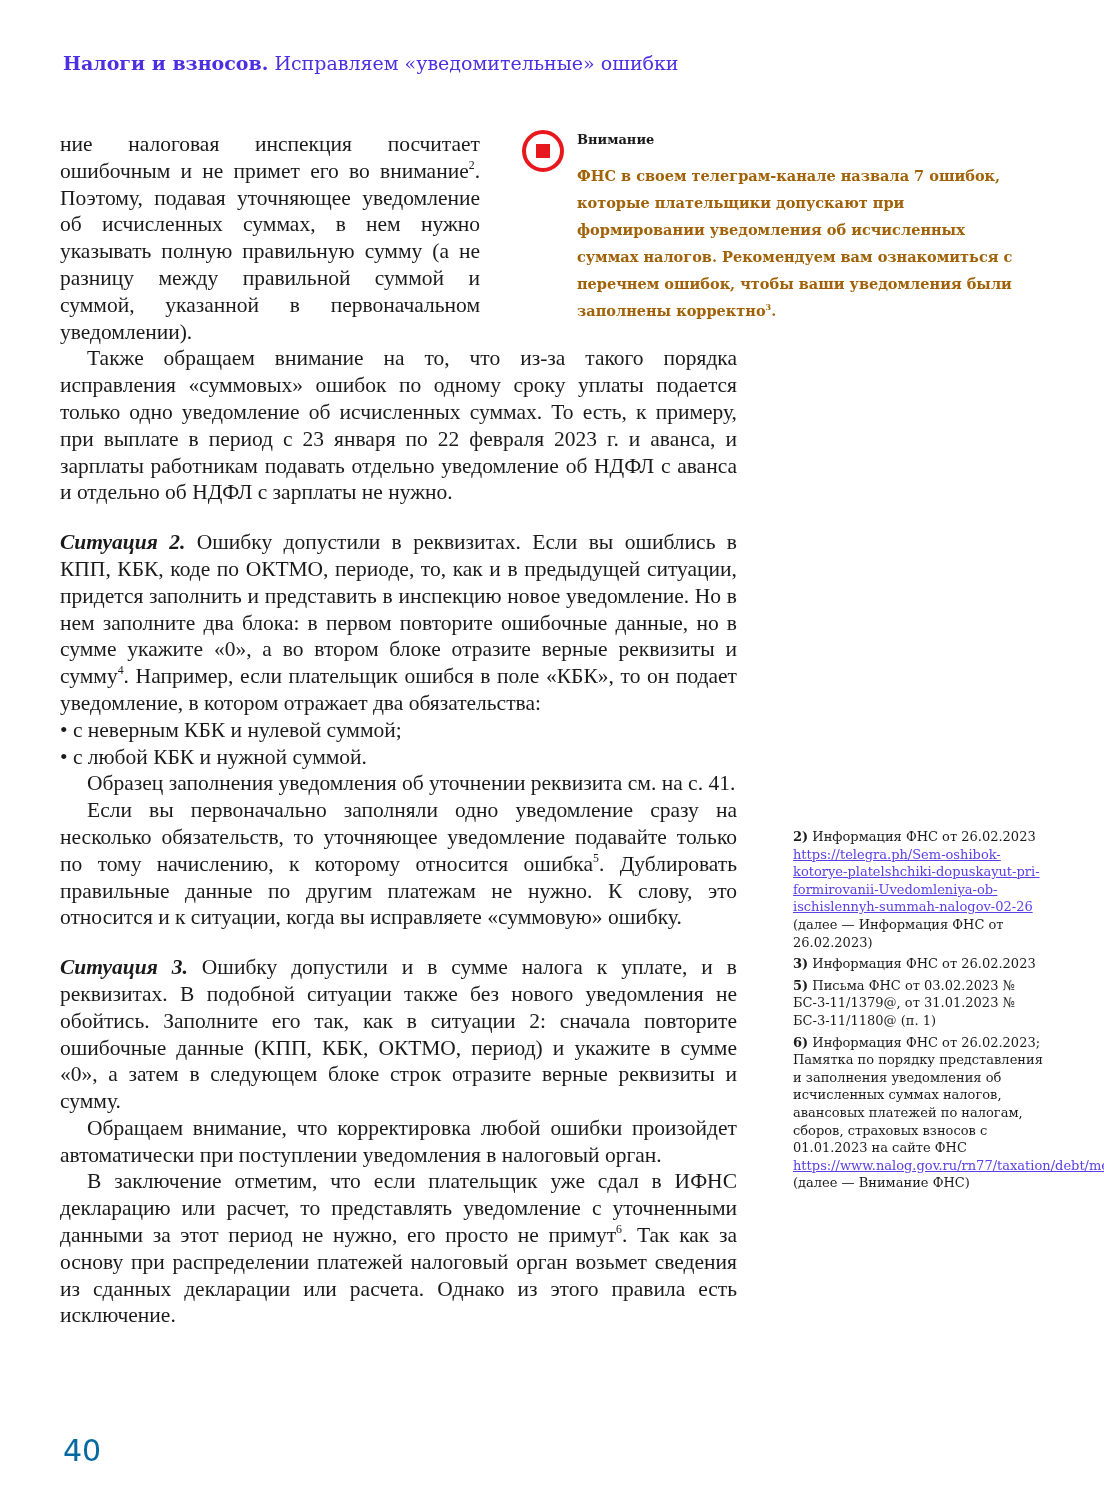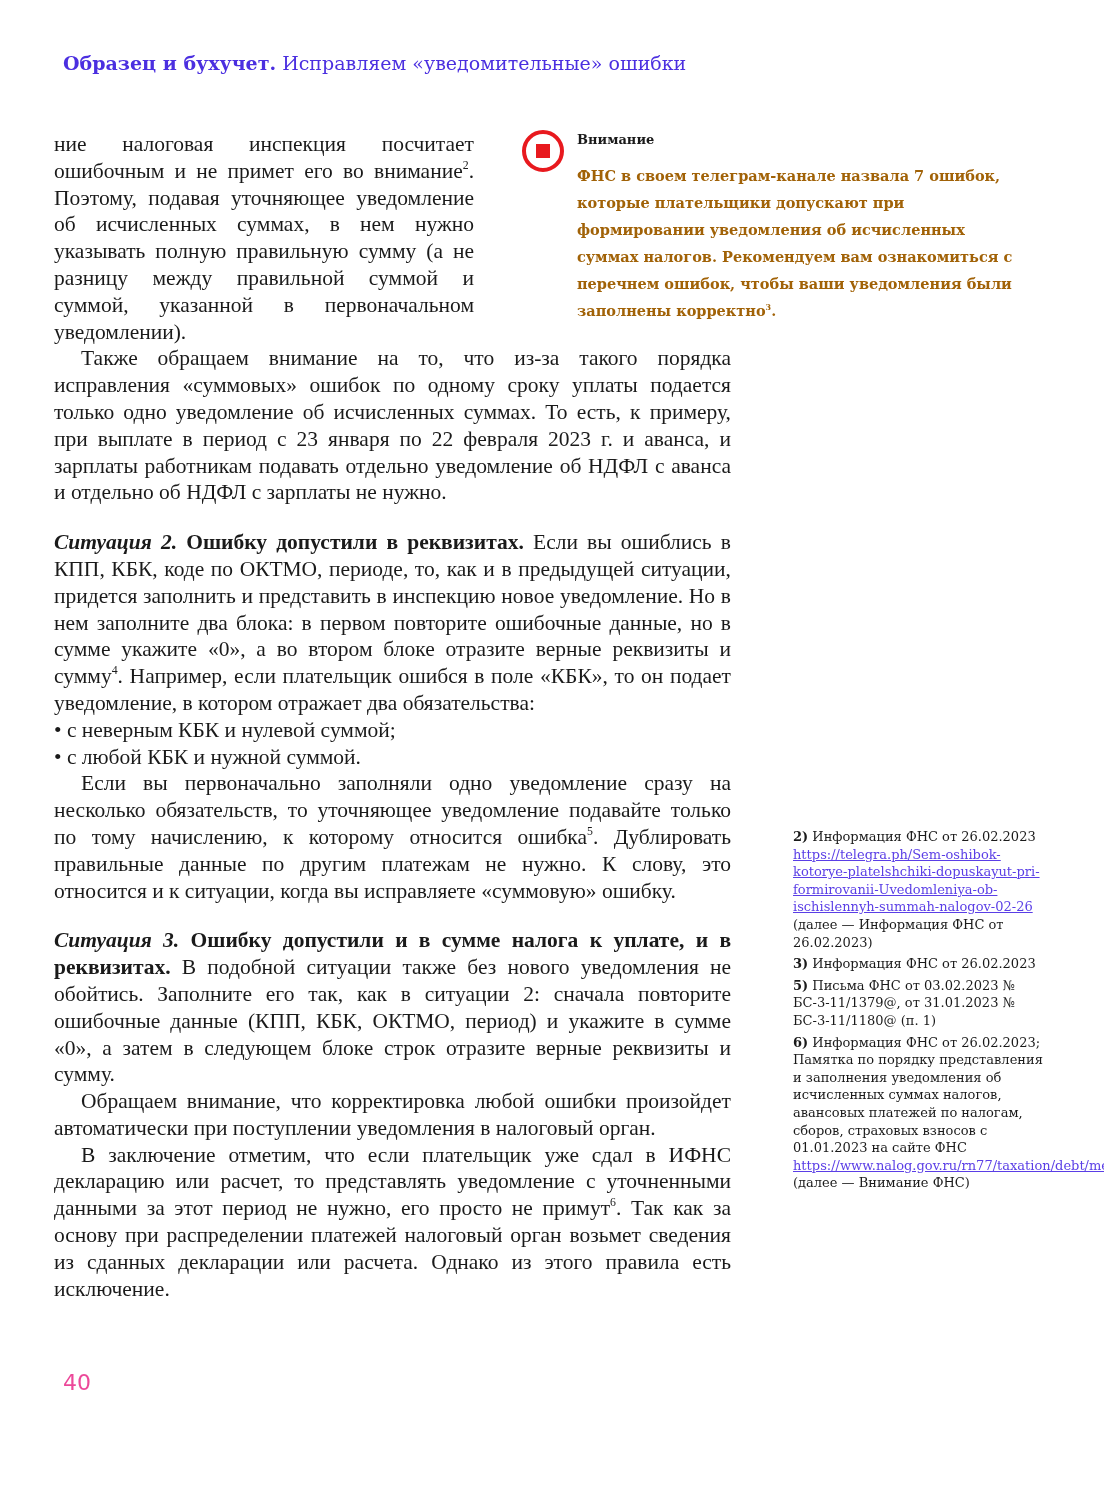--- a/index.html
+++ b/index.html
@@ -1,54 +1,55 @@
 <!DOCTYPE html>
 <html><head>
 <meta charset="utf-8">
 <style>
   html, body { margin: 0; padding: 0; background: #ffffff; }
   body { width: 1104px; height: 1500px; position: relative; overflow: hidden; color: #1a1a1a; }
   .running-head { position: absolute; left: 63px; top: 52px; font-family: "DejaVu Serif", serif; font-size: 19px; color: #4b2fe0; white-space: nowrap; }
   .running-head .rh-bold { font-weight: bold; }
-  .col-main { position: absolute; left: 54px; top: 131px; width: 677px; font-family: "Liberation Serif", serif; font-size: 21.5px; line-height: 26.8px; text-align: justify; }
+  .col-main { position: absolute; left: 60px; top: 131px; width: 677px; font-family: "Liberation Serif", serif; font-size: 21.5px; line-height: 26.8px; text-align: justify; }
   .col-main p { margin: 0; }
   .p-indent { text-indent: 27px; }
   .gap-before { margin-top: 23px !important; }
   .narrow { width: 420px; }
   .sit-label { font-weight: bold; font-style: italic; }
-  .sit-head { font-weight: bold; }
+  .sit-head { font-weight: normal; }
   sup { font-size: 0.55em; line-height: 0; vertical-align: 0.75em; }
   .bullet { padding-left: 16px; text-indent: -16px; text-align: left; }
   .attention { position: absolute; left: 522px; top: 128px; width: 500px; }
   .attn-icon { position: absolute; left: 0; top: 2px; width: 42px; height: 42px; box-sizing: border-box; border: 4px solid #e8191e; border-radius: 50%; }
   .attn-icon::after { content: ""; position: absolute; left: 10px; top: 10px; width: 14px; height: 14px; background: #e8191e; }
   .attn-title { position: absolute; left: 55px; top: 4px; font-family: "DejaVu Serif", serif; font-weight: bold; font-size: 13px; color: #1a1a1a; }
   .attn-body { position: absolute; left: 55px; top: 34px; width: 445px; font-family: "DejaVu Serif", serif; font-weight: bold; font-size: 14.5px; line-height: 27px; color: #a16207; }
   .footnotes { position: absolute; left: 793px; top: 828px; width: 250px; font-family: "DejaVu Serif", serif; font-size: 13px; line-height: 17.6px; color: #1a1a1a; }
   .fn { margin-bottom: 4px; }
   .fn-num { font-weight: bold; }
   .fn-link { color: #5a3ee6; text-decoration: underline; }
-  .page-number { position: absolute; left: 63px; top: 1370px; font-family: "DejaVu Sans", sans-serif; font-size: 22px; color: #ec4899; }
+  .page-number { position: absolute; left: 63px; top: 1433px; font-family: "DejaVu Sans", sans-serif; font-size: 30px; color: #0369a1; }
 </style>
 </head>
 <body>
 
 <div class="running-head">
-  <span class="rh-bold">Образец и бухучет.</span>
+  <span class="rh-bold">Налоги и взносов.</span>
   <span>Исправляем «уведомительные» ошибки</span>
 </div>
 
 <div class="col-main">
   <p class="narrow"><span>ние налоговая инспекция посчитает ошибочным и не примет его во внимание</span><sup>2</sup><span>. Поэтому, подавая уточняющее уведомление об исчисленных суммах, в нем нужно указывать полную правильную сумму (а не разницу между правильной суммой и суммой, указанной в первоначальном уведомлении).</span></p>
 
   <p class="p-indent">Также обращаем внимание на то, что из-за такого порядка исправления «суммовых» ошибок по одному сроку уплаты подается только одно уведомление об исчисленных суммах. То есть, к примеру, при выплате в период с 23 января по 22 февраля 2023 г. и аванса, и зарплаты работникам подавать отдельно уведомление об НДФЛ с аванса и отдельно об НДФЛ с зарплаты не нужно.</p>
 
   <p class="gap-before"><span class="sit-label">Ситуация 2.</span> <span class="sit-head">Ошибку допустили в реквизитах.</span> <span>Если вы ошиблись в КПП, КБК, коде по ОКТМО, периоде, то, как и в предыдущей ситуации, придется заполнить и представить в инспекцию новое уведомление. Но в нем заполните два блока: в первом повторите ошибочные данные, но в сумме укажите «0», а во втором блоке отразите верные реквизиты и сумму</span><sup>4</sup><span>. Например, если плательщик ошибся в поле «КБК», то он подает уведомление, в котором отражает два обязательства:</span></p>
   <p class="bullet">• <span>с неверным КБК и нулевой суммой;</span></p>
   <p class="bullet">• <span>с любой КБК и нужной суммой.</span></p>
+  <p class="p-indent">Образец заполнения уведомления об уточнении реквизита см. на с. 41.</p>
   <p class="p-indent"><span>Если вы первоначально заполняли одно уведомление сразу на несколько обязательств, то уточняющее уведомление подавайте только по тому начислению, к которому относится ошибка</span><sup>5</sup><span>. Дублировать правильные данные по другим платежам не нужно. К слову, это относится и к ситуации, когда вы исправляете «суммовую» ошибку.</span></p>
 
   <p class="gap-before"><span class="sit-label">Ситуация 3.</span> <span class="sit-head">Ошибку допустили и в сумме налога к уплате, и в реквизитах.</span> <span>В подобной ситуации также без нового уведомления не обойтись. Заполните его так, как в ситуации 2: сначала повторите ошибочные данные (КПП, КБК, ОКТМО, период) и укажите в сумме «0», а затем в следующем блоке строк отразите верные реквизиты и сумму.</span></p>
   <p class="p-indent">Обращаем внимание, что корректировка любой ошибки произойдет автоматически при поступлении уведомления в налоговый орган.</p>
   <p class="p-indent"><span>В заключение отметим, что если плательщик уже сдал в ИФНС декларацию или расчет, то представлять уведомление с уточненными данными за этот период не нужно, его просто не примут</span><sup>6</sup><span>. Так как за основу при распределении платежей налоговый орган возьмет сведения из сданных декларации или расчета. Однако из этого правила есть исключение.</span></p>
 </div>
 
 <div class="attention">
   <div class="attn-icon"></div>
   <div class="attn-title">Внимание</div>

